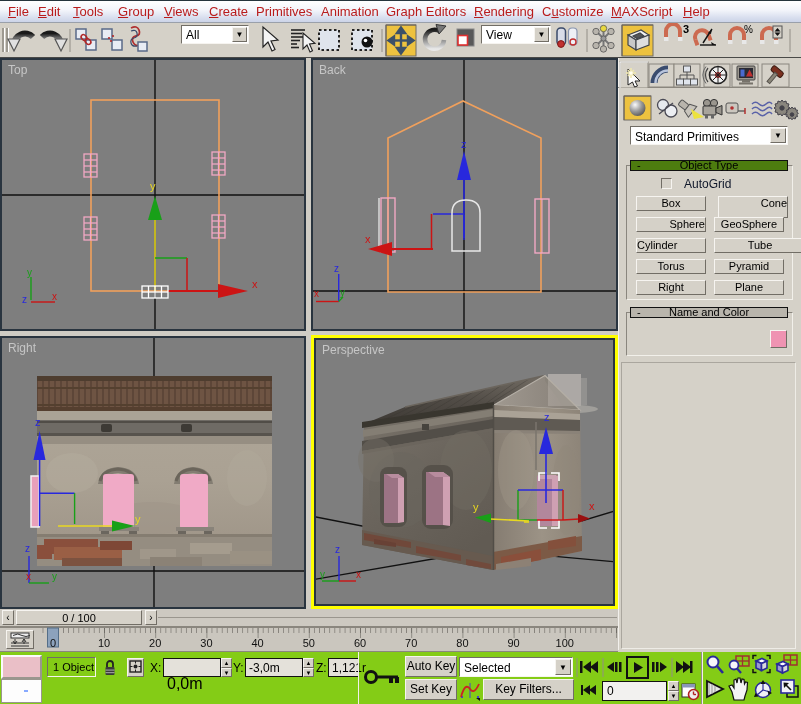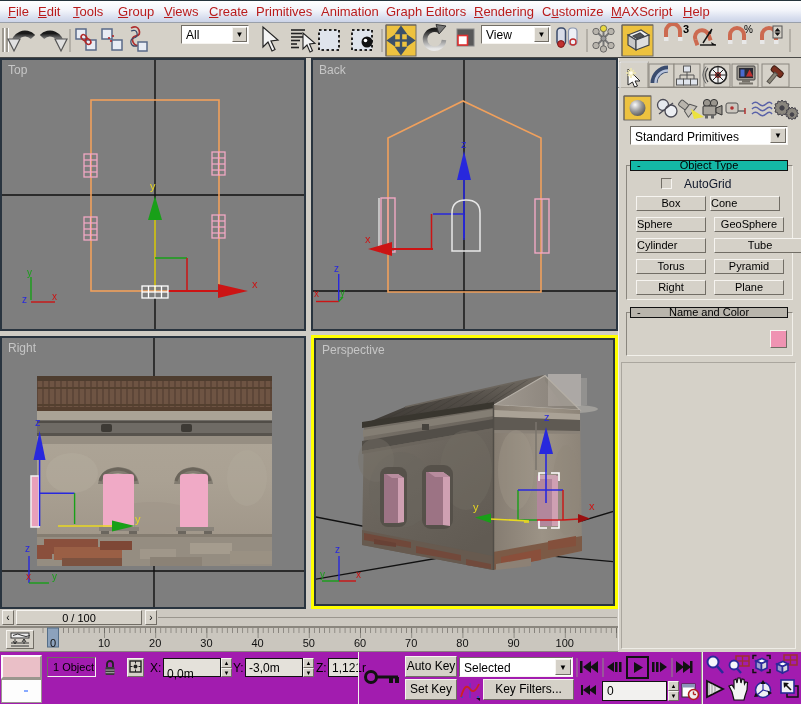--- a/index.html
+++ b/index.html
@@ -600,27 +600,27 @@
 <circle cx="174" cy="19.6" r="1.8" fill="#44424a"></circle>
 </g>
 </svg>
 
 <div class="abs sunken" style="left:12px;top:68px;width:158px;height:19px;background:#fff">
  <div class="abs" style="left:4px;top:2.5px;font-size:12px">Standard Primitives</div>
  <div class="abs raised" style="right:1px;top:1px;width:16px;height:15px;text-align:center;font-size:8px;line-height:14px">▼</div>
 </div>
 
 <div class="abs" style="left:8px;top:107px;width:167px;height:135px;border:1px solid;border-color:#8a867e #f2f0ea #f2f0ea #8a867e"></div>
-<div class="abs" style="left:12px;top:102px;width:158px;height:11px;background:#14b8a6;border:1px solid #111;font-size:11px;line-height:9px;text-align:center">Object Type</div>
+<div class="abs" style="left:12px;top:102px;width:158px;height:11px;background:#4d7c0f;border:1px solid #111;font-size:11px;line-height:9px;text-align:center">Object Type</div>
 <div class="abs" style="left:19px;top:102px;width:8px;font-size:11px;line-height:10px">-</div>
 <div class="abs sunken" style="left:43px;top:120px;width:11px;height:11px;background:#d5d1c8"></div>
 <div class="abs" style="left:66px;top:119px;font-size:12px;color:#0f172a">AutoGrid</div>
 <div class="abs raised" style="left:18px;top:138px;width:70px;height:15px;text-align:center;line-height:13px">Box</div>
-<div class="abs raised" style="left:92px;top:138px;width:70px;height:15px;text-align:left;line-height:13px">Cone</div>
-<div class="abs raised" style="left:18px;top:159px;width:70px;height:15px;text-align:left;line-height:13px">Sphere</div>
+<div class="abs raised" style="left:100px;top:138px;width:70px;height:22px;text-align:right;line-height:13px">Cone</div>
+<div class="abs raised" style="left:18px;top:159px;width:70px;height:15px;text-align:right;line-height:13px">Sphere</div>
 <div class="abs raised" style="left:96px;top:159px;width:70px;height:15px;text-align:center;line-height:13px">GeoSphere</div>
 <div class="abs raised" style="left:18px;top:180px;width:70px;height:15px;text-align:left;line-height:13px">Cylinder</div>
 <div class="abs raised" style="left:96px;top:180px;width:92px;height:15px;text-align:center;line-height:13px">Tube</div>
 <div class="abs raised" style="left:18px;top:201px;width:70px;height:15px;text-align:center;line-height:13px">Torus</div>
 <div class="abs raised" style="left:96px;top:201px;width:70px;height:15px;text-align:center;line-height:13px">Pyramid</div>
 <div class="abs raised" style="left:18px;top:222px;width:70px;height:15px;text-align:center;line-height:13px">Right</div>
 <div class="abs raised" style="left:96px;top:222px;width:70px;height:15px;text-align:center;line-height:13px">Plane</div>
 
 <div class="abs" style="left:8px;top:254px;width:167px;height:44px;border:1px solid;border-color:#8a867e #f2f0ea #f2f0ea #8a867e"></div>
 <div class="abs" style="left:12px;top:249px;width:158px;height:11px;background:#b9b5ac;border:1px solid #111;font-size:11px;line-height:9px;text-align:center">Name and Color</div>
@@ -671,21 +671,21 @@
 <rect x="4" y="2" width="18" height="5" fill="#eee" stroke="#333"></rect>
         <path d="M 6 4.5 q 5 -3 9 0 q 4 2 8 0" fill="none" stroke="#333"></path>
 <line x1="4" y1="12" x2="22" y2="12" stroke="#333"></line>
         <line x1="4" y1="15" x2="22" y2="15" stroke="#333"></line>
 <path d="M 8 8 l 0 5 m -2 -3 l 2 3 l 2 -3" stroke="#333" fill="none"></path>
 <path d="M 17 13 l 0 -5 m -2 3 l 2 -3 l 2 3" stroke="#333" fill="none"></path>
 </svg>
 </div>
 </div>
 
-<div id="status" class="abs" style="left:0;top:652px;width:801px;height:52px;background:#a21caf">
+<div id="status" class="abs" style="left:0;top:652px;width:801px;height:52px;background:#84cc16">
 
 <div class="abs" style="left:1px;top:3px;width:41px;height:24px;background:#eabfc7;border:2px solid #fbfbfb;border-right-color:#9a968e;border-bottom-color:#9a968e"></div>
 <div class="abs" style="left:1px;top:27px;width:41px;height:24px;background:#fdfdfd;border:1px solid #9a968e"></div>
 <div class="abs" style="left:24px;top:38px;width:4px;height:2px;background:#88aaff"></div>
 
 <div class="abs sunken" style="left:47px;top:5px;width:49px;height:20px;font-size:11px;padding:3px 0 0 5px">1 Object</div>
 
 <svg class="abs" style="left:103px;top:7px" width="14" height="18" viewBox="0 0 14 18">
 <path d="M 4 8 L 4 5 A 3 3 0 0 1 10 5 L 10 8" fill="none" stroke="#222" stroke-width="1.8"></path>
 <rect x="2.5" y="8" width="9" height="8" rx="1" fill="#3a3a3a"></rect>
@@ -697,21 +697,21 @@
 <svg class="abs" style="left:129px;top:8px" width="13" height="15" viewBox="0 0 13 15">
 <rect x="1" y="1" width="11" height="11" fill="none" stroke="#222" stroke-width="1.4"></rect>
 <circle cx="6.5" cy="6.5" r="2" fill="#222"></circle>
 <line x1="6.5" y1="1" x2="6.5" y2="3.5" stroke="#222"></line>
       <line x1="6.5" y1="9.5" x2="6.5" y2="12" stroke="#222"></line>
 <line x1="1" y1="6.5" x2="3.5" y2="6.5" stroke="#222"></line>
       <line x1="9.5" y1="6.5" x2="12" y2="6.5" stroke="#222"></line>
 </svg>
 
 <div class="abs" style="left:150px;top:9px;font-size:12px">X:</div>
-<div class="abs" style="left:163px;top:6px;width:58px;height:19px;background:#e4e1da;border:1px solid #111;font-size:12px;padding:8px 0 0 3px">0,0m</div>
+<div class="abs" style="left:163px;top:6px;width:58px;height:19px;background:#e4e1da;border:1px solid #111;font-size:16px;padding:16px 0 0 3px">0,0m</div>
 <div class="abs raised" style="left:221px;top:6px;width:11px;height:9.5px;font-size:6px;text-align:center;line-height:8px">▲</div>
 <div class="abs raised" style="left:221px;top:15.5px;width:11px;height:9.5px;font-size:6px;text-align:center;line-height:8px">▼</div>
 <div class="abs" style="left:233px;top:9px;font-size:12px">Y:</div>
 <div class="abs" style="left:245px;top:6px;width:58px;height:19px;background:#e4e1da;border:1px solid #111;font-size:12px;padding:2px 0 12px 3px">-3,0m</div>
 <div class="abs raised" style="left:303px;top:6px;width:11px;height:9.5px;font-size:6px;text-align:center;line-height:8px">▲</div>
 <div class="abs raised" style="left:303px;top:15.5px;width:11px;height:9.5px;font-size:6px;text-align:center;line-height:8px">▼</div>
 <div class="abs" style="left:316px;top:9px;font-size:12px">Z:</div>
 <div class="abs" style="left:328px;top:6px;width:30px;height:19px;background:#e4e1da;border:1px solid #111;border-right:none;font-size:12px;padding:2px 0 0 3px">1,121r</div>
 
 

